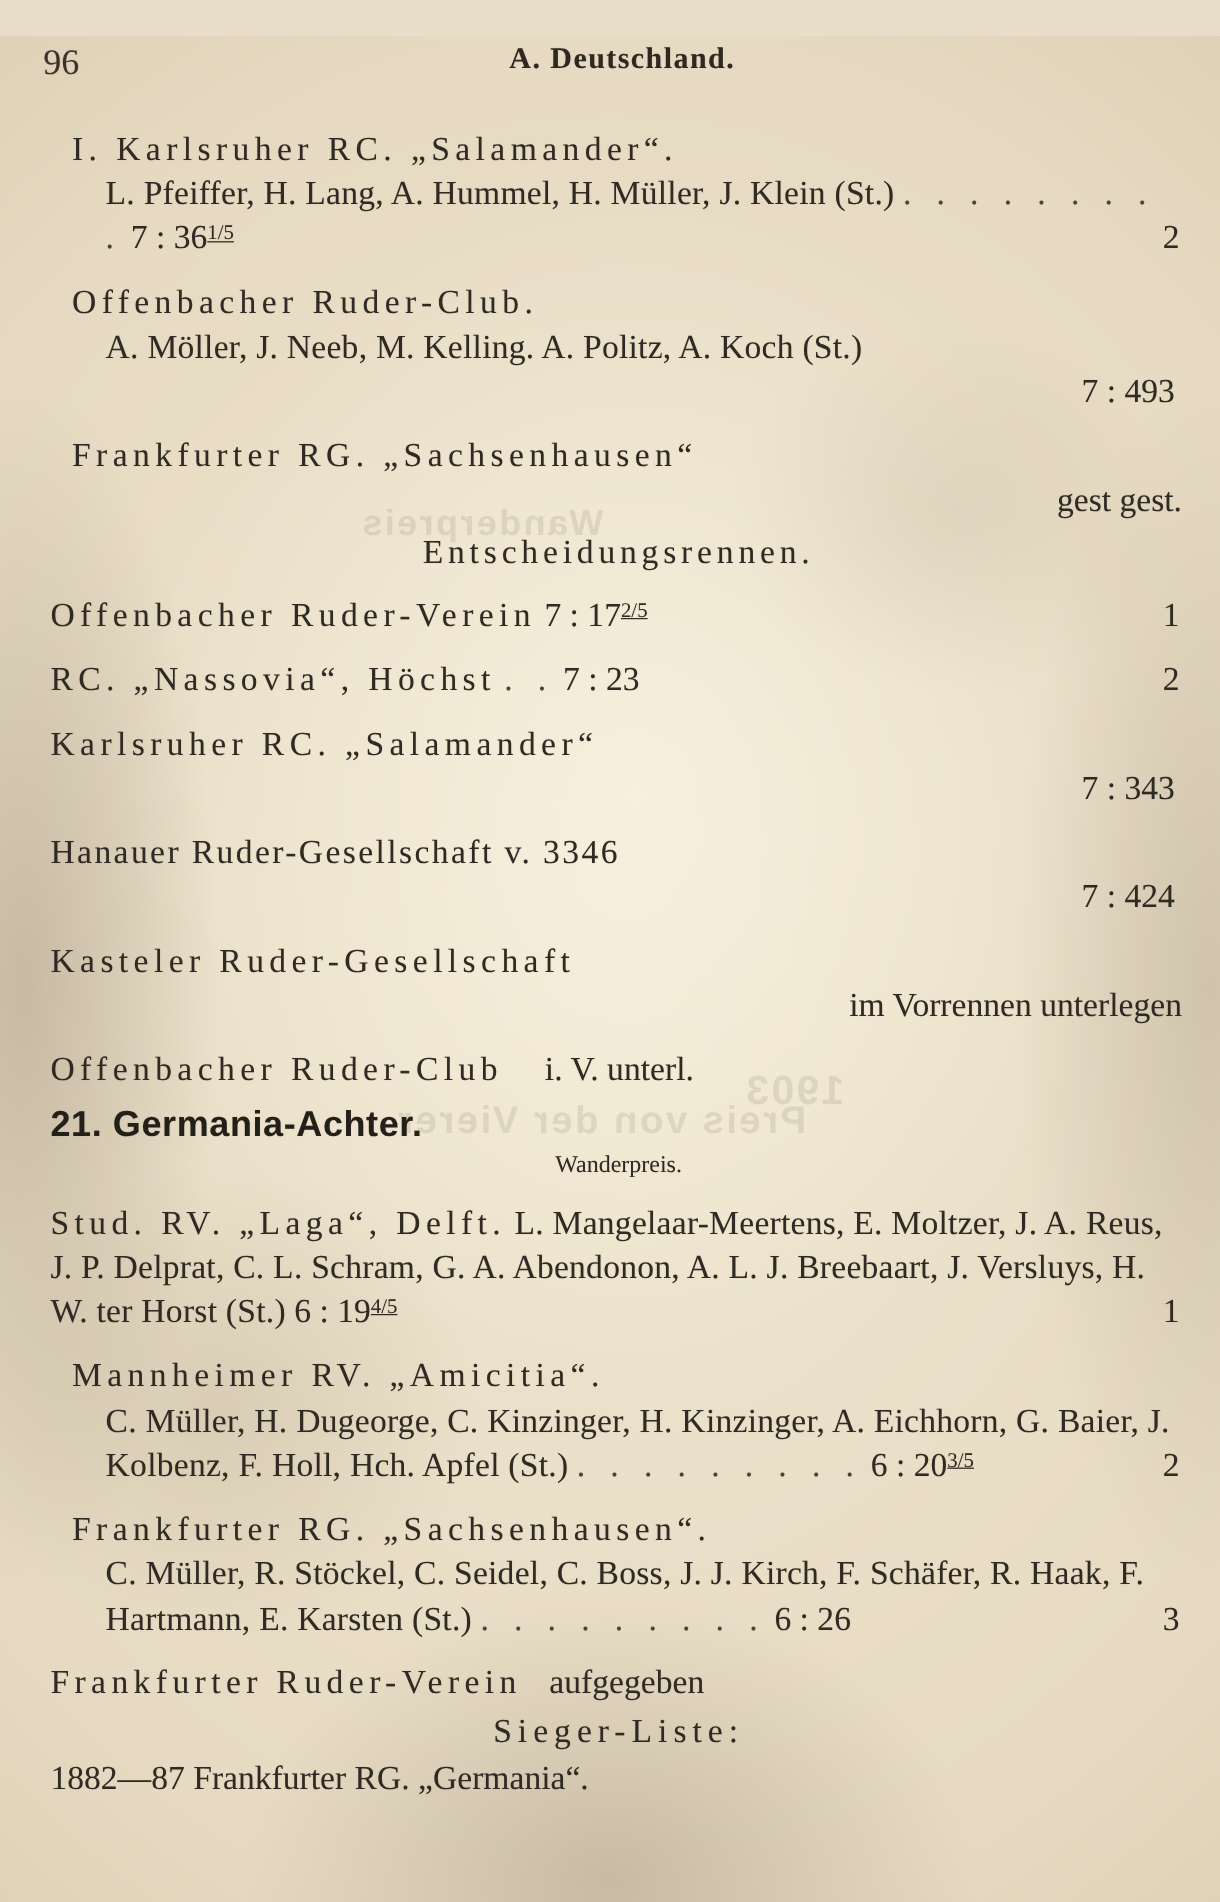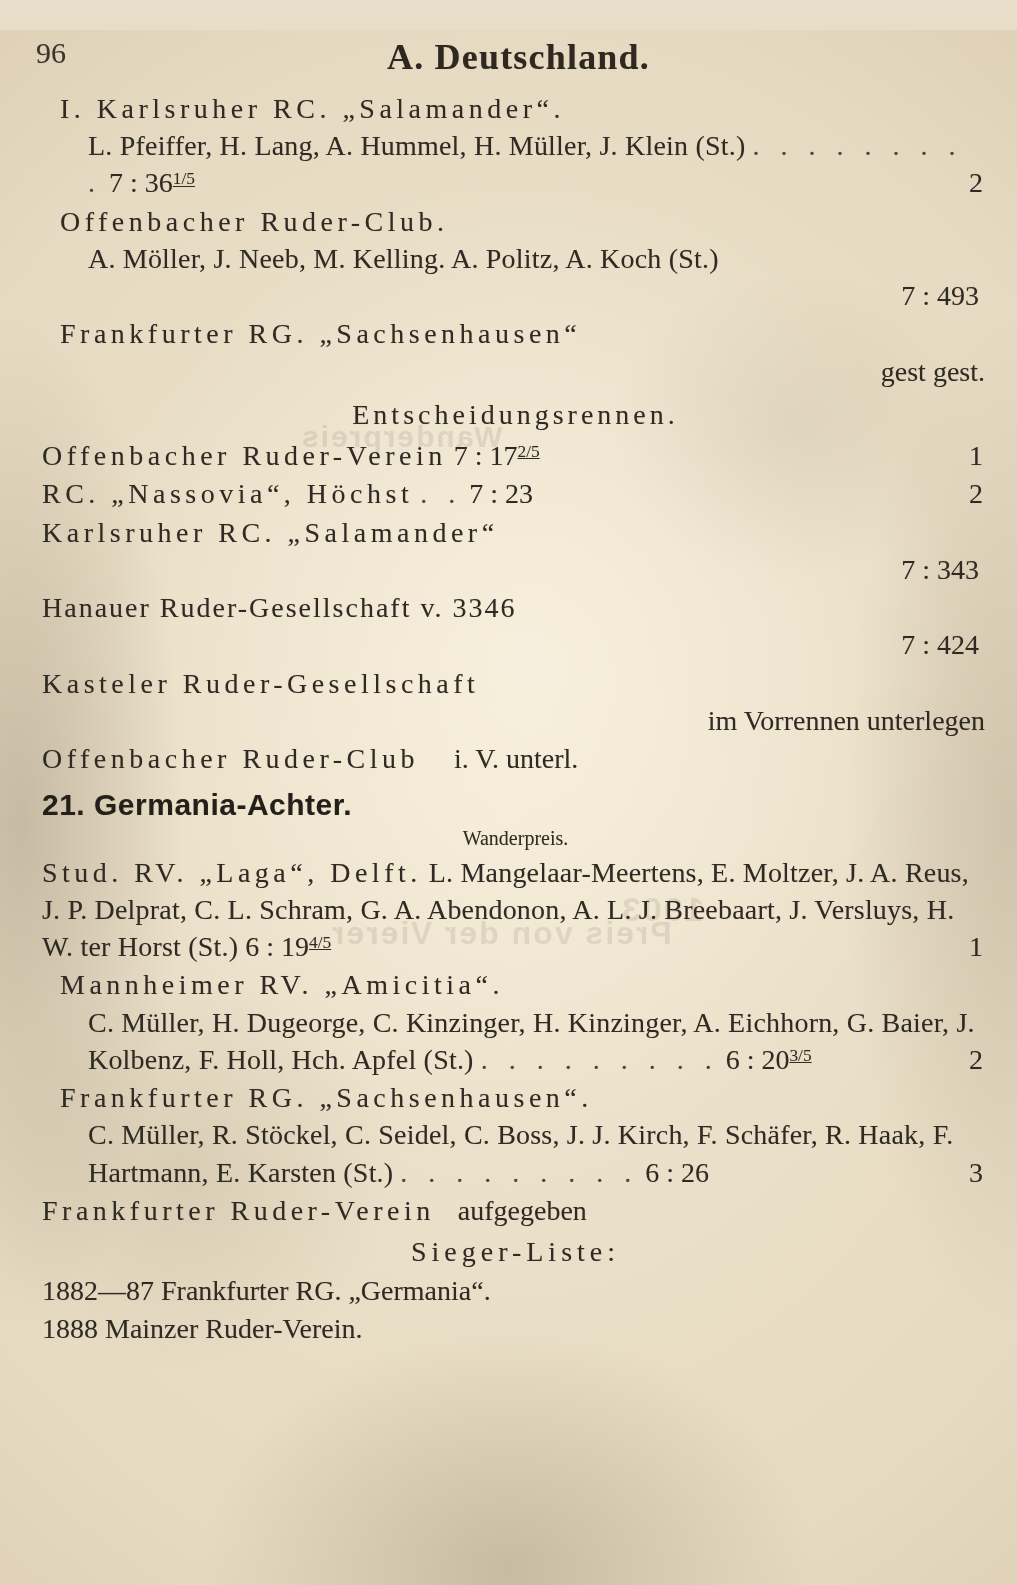--- a/index.html
+++ b/index.html
@@ -68,37 +68,37 @@
     font-size: 30px;
     font-family: "Liberation Serif", serif;
     color: #3a342c;
   }
   .running-head {
     position: absolute;
     left: 0;
     right: 0;
     top: 6px;
     text-align: center;
-    font-size: 36px;
+    font-size: 25px;
     font-family: "Liberation Serif", serif;
     font-weight: bold;
     letter-spacing: 1.2px;
     color: #2e2820;
     padding-left: 20px;
   }
 
   .body {
     padding: 14px 28px 0 42px;
     font-size: 28px;
     line-height: 1.33;
     color: #2f2a23;
   }
 
   .entry {
-    margin: 0 0 1px 0;
+    margin: 16px 0 1px 0;
     position: relative;
   }
   
   .entry p {
     margin: 0;
     text-indent: 0;
     padding-left: 46px;
   }
   .entry p.first {
     padding-left: 0;
@@ -271,17 +271,16 @@
           <span class="place">3</span></p>
       </div>
 
       <div class="entry clearfix">
         <p class="first" style="text-indent:0"><span class="club">Frankfurter Ruder-Verein</span>
           <span style="padding-left:16px">aufgegeben</span></p>
       </div>
 
       <div class="siegerliste">Sieger-Liste:</div>
       <p class="winner-line">1882—87 Frankfurter RG. „Germania“.</p>
-      <p class="winner-line">1888 Mainzer Ruder-Verein.</p>
 
     </div>
   </div>
 </div>
 
 </body></html>

